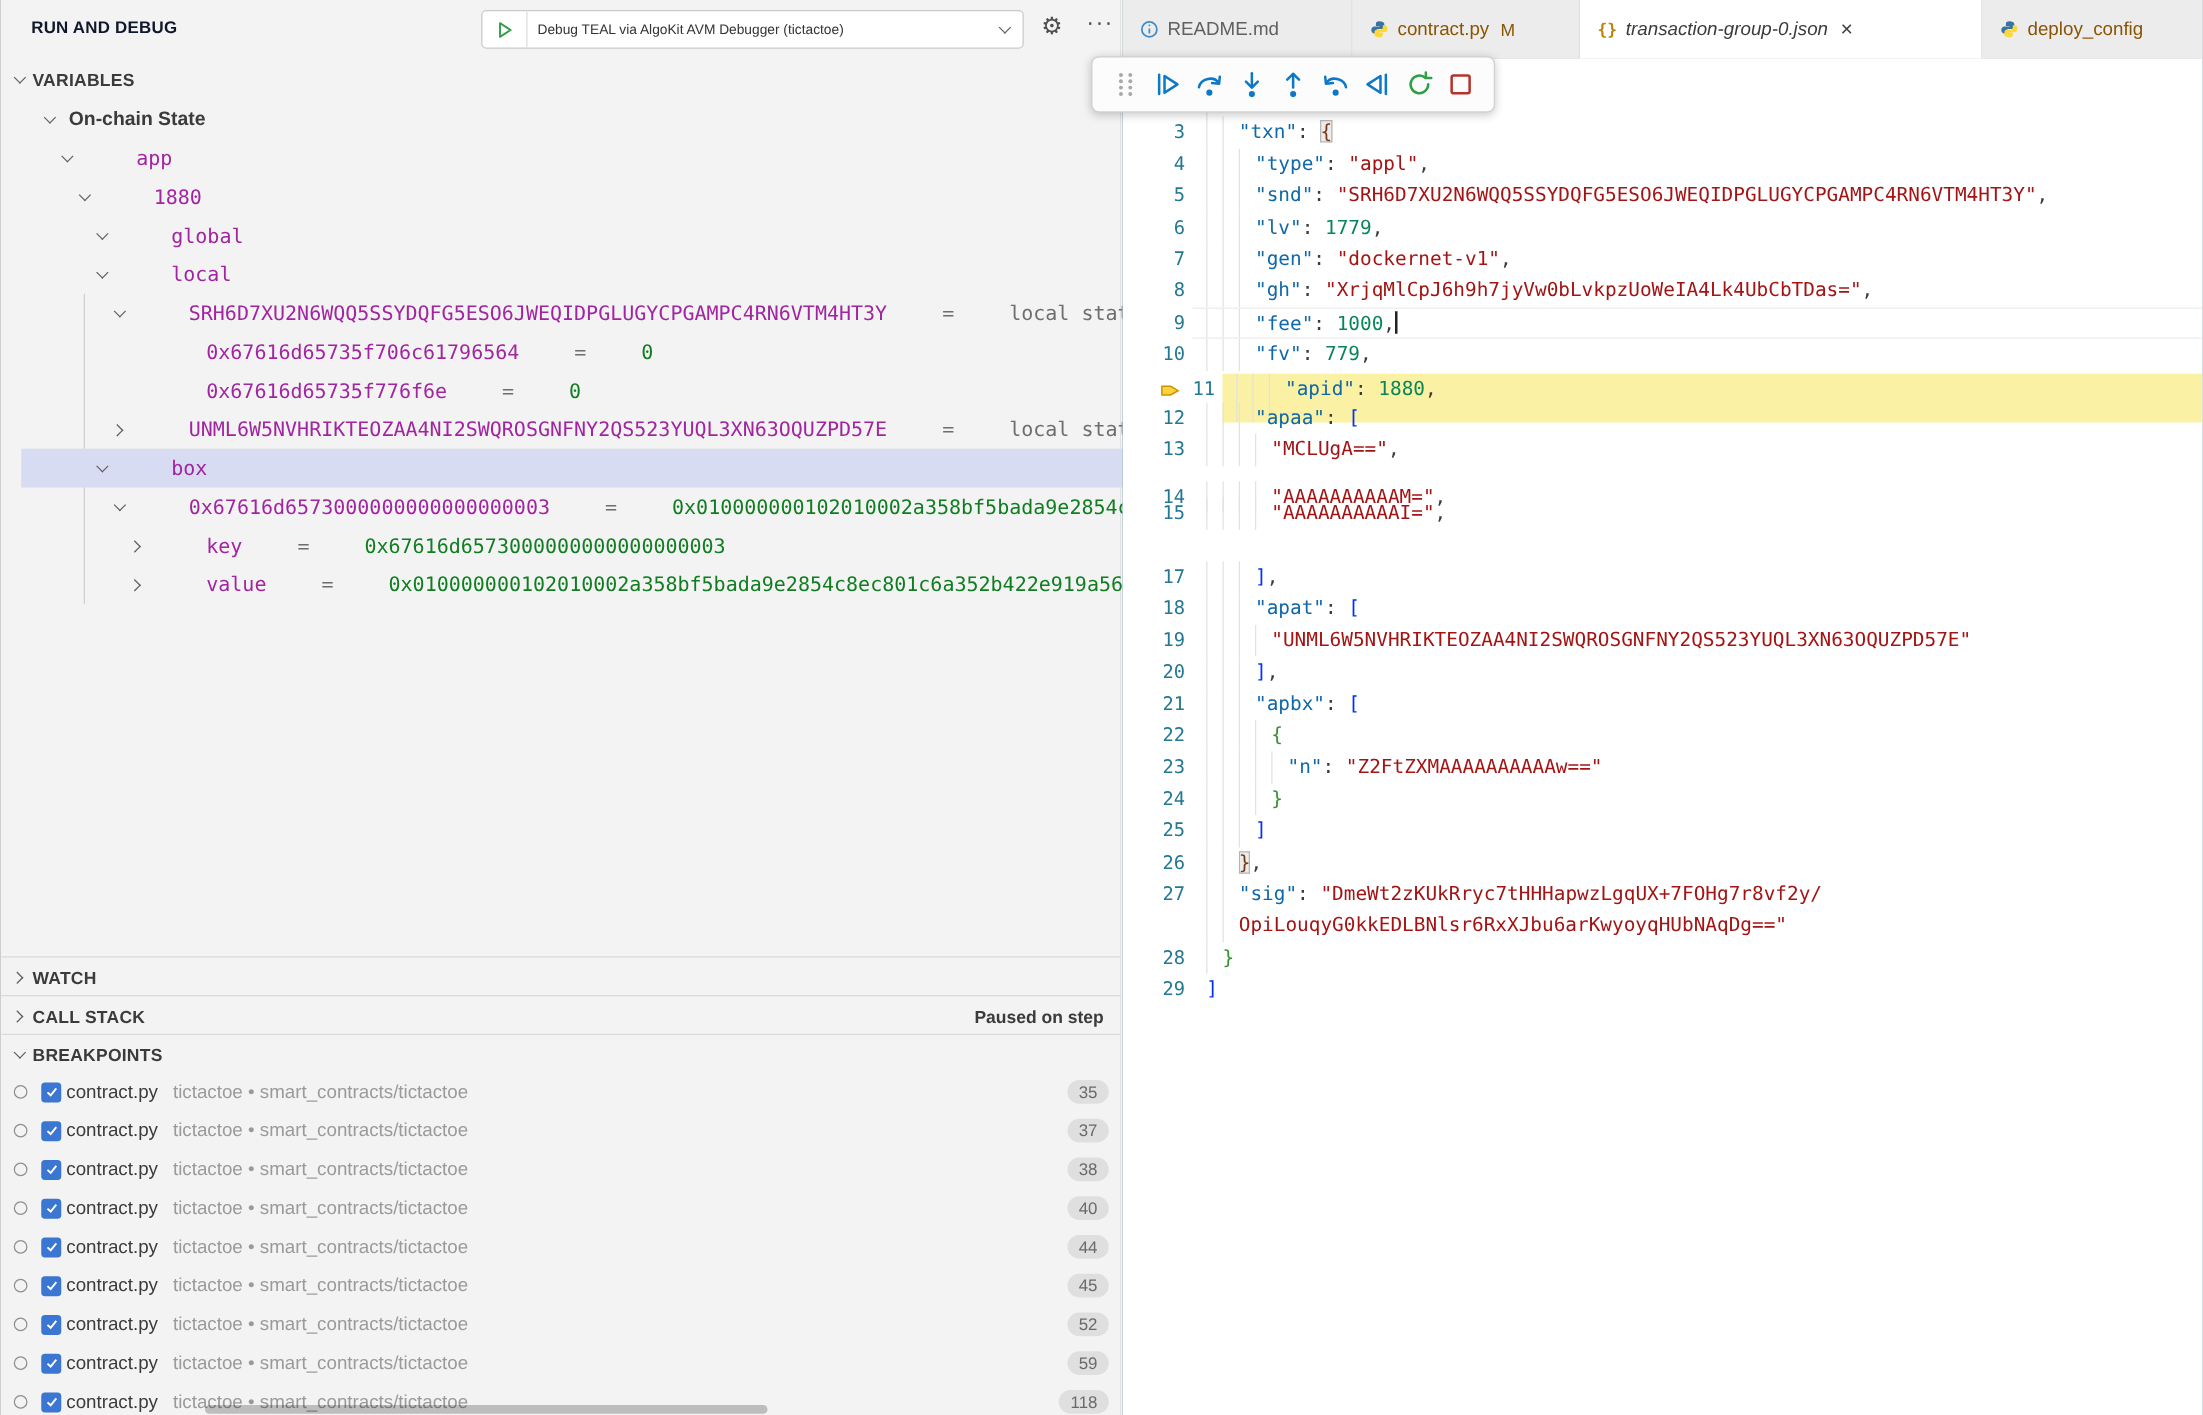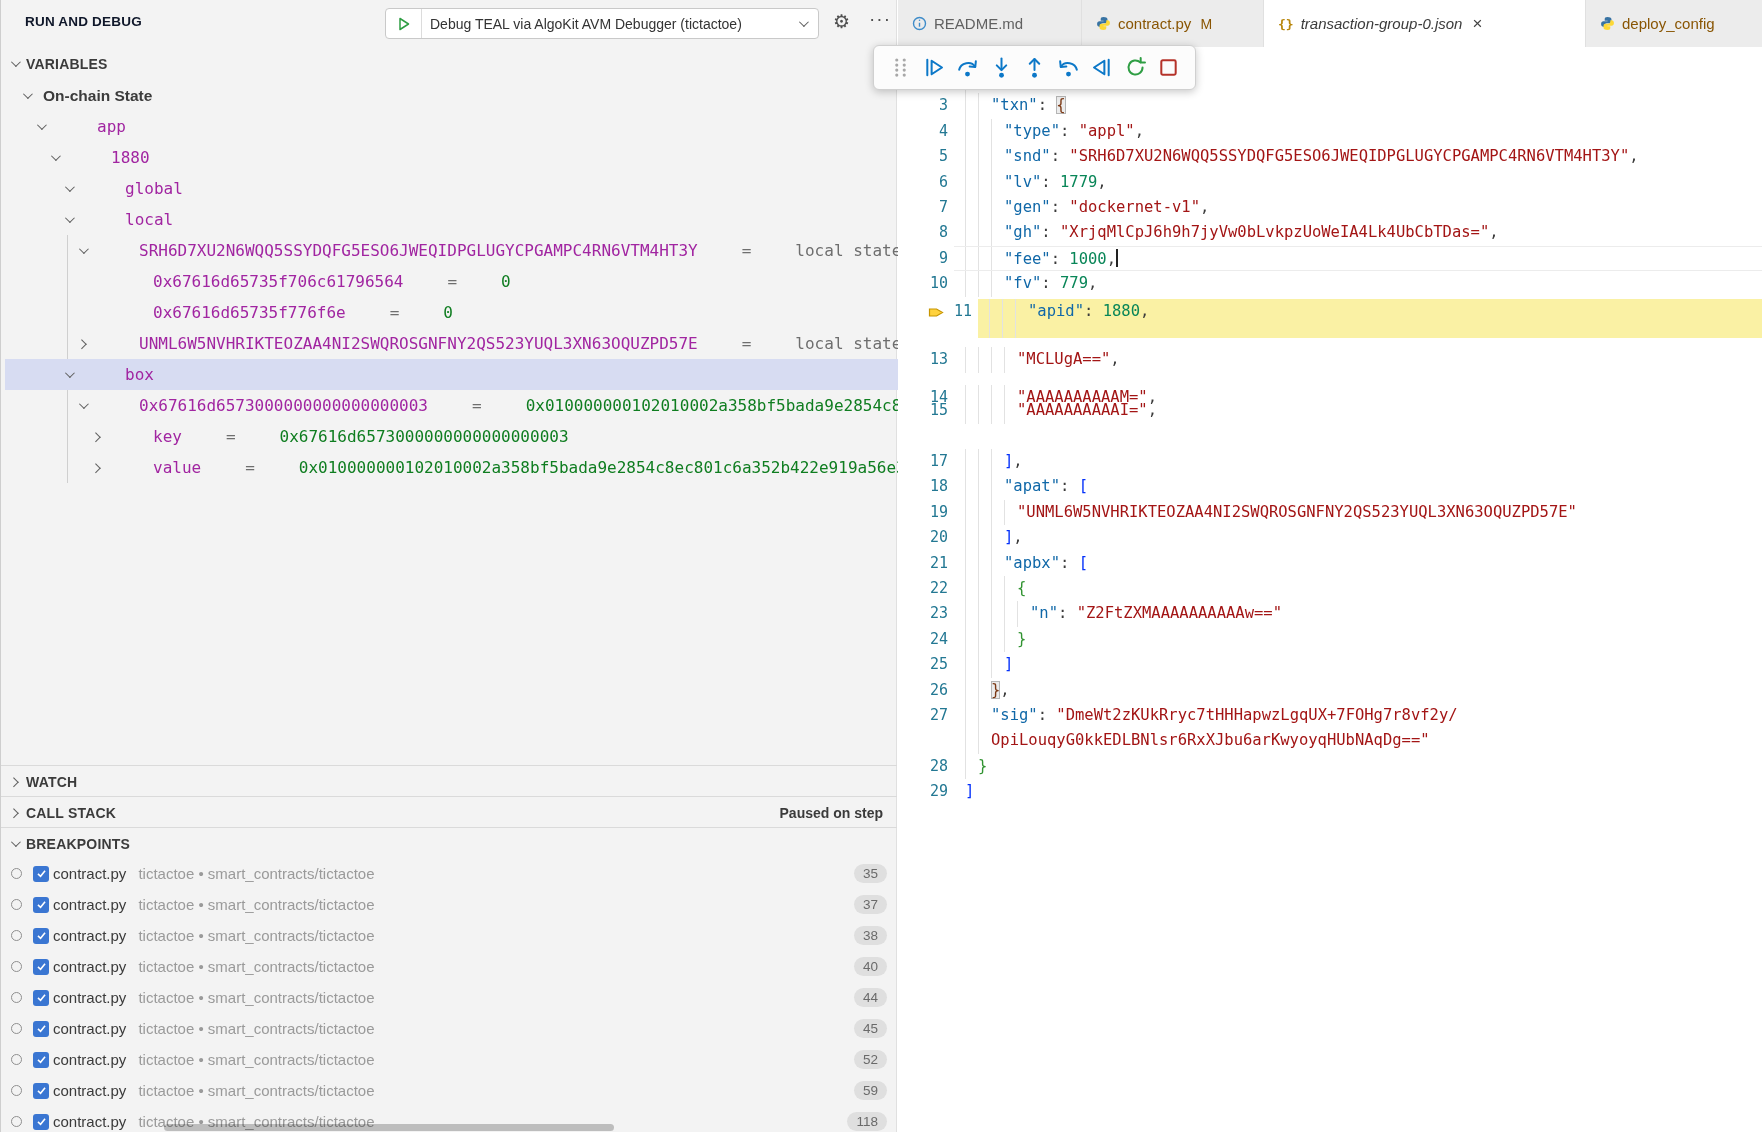--- a/index.html
+++ b/index.html
@@ -14,32 +14,32 @@
     position:absolute; left:0; top:0; width:896px; height:1132px;
     background:#f3f3f3; border-right:1px solid #e0e0e0;
   }
   #run-title { position:absolute; left:24px; top:14px; font-size:13.5px; font-weight:700; color:#0f172a; letter-spacing:.2px; }
   #config-dropdown {
     position:absolute; left:384px; top:8px; width:434px; height:31px;
     background:#fff; border:1px solid #c9c9c9; border-radius:4px;
     display:flex; align-items:center; overflow:hidden;
   }
   #play-seg { width:36px; height:100%; display:flex; align-items:center; justify-content:center; border-right:1px solid #dcdcdc; }
-  #config-label { flex:1; font-size:14px; color:#333; padding:0 8px; white-space:nowrap; overflow:hidden; }
+  #config-label { flex:1; font-size:11px; color:#333; padding:0 8px; white-space:nowrap; overflow:hidden; }
   #dd-chev { margin-right:12px; }
   .chev { display:inline-block; width:7px; height:7px; border-right:1.6px solid #5f5f5f; border-bottom:1.6px solid #5f5f5f; }
   .chev.down { transform:rotate(45deg) translateY(-2px); }
   .chev.right { transform:rotate(-45deg) translateX(-1px); }
   #gear-btn { position:absolute; left:832px; top:12px; font-size:19px; color:#4f4f4f; line-height:1; cursor:default; }
   #more-btn { position:absolute; left:868px; top:8px; font-size:19px; color:#4f4f4f; letter-spacing:1px; }
 
   #variables-header { position:absolute; left:0; top:47px; width:100%; height:33px; display:flex; align-items:center; padding-left:10px; }
   .sect-label { font-size:14px; font-weight:700; color:#3b3b3b; margin-left:8px; letter-spacing:.2px; }
   #vars-tree { position:absolute; left:0; top:80px; width:896px; height:420px; }
-  .trow { position:absolute; left:4px; width:896px; height:31px; display:flex; align-items:center; white-space:nowrap; overflow:hidden; font-size:16px; }
+  .trow { position:absolute; left:16px; width:896px; height:31px; display:flex; align-items:center; white-space:nowrap; overflow:hidden; font-size:16px; }
   .trow .chevbox { width:20px; display:inline-flex; justify-content:flex-start; flex:none; }
   .tname.var, .tval, .teq { font-family:"DejaVu Sans Mono", monospace;margin-left:40px; }
   .tname.var { color:#a125a1; }
   .tname.label { font-weight:700; color:#3b3b3b; font-size:15.5px; }
   .teq { color:#6e6e6e; padding:0 4px; }
   .tval.green { color:#0f7d20; }
   .tval.muted { color:#6e6e6e; }
   .trow.selected { background:#d7dcf2; }
   .tree-guide { position:absolute; width:0; border-left:1px solid #cfcfcf; }
 
@@ -404,20 +404,24 @@
         <div class="cl" style="top: 252px; height: 39px; line-height: 25.4px; margin-left: 24px;">
           <div class="hl-bg"></div>
           <span class="dbg-arrow">
             <svg width="17" height="15" viewBox="0 0 17 15">
               <path d="M1.5 4 h7 l6 3.5 l-6 3.5 h-7 z" fill="#ffd23e" stroke="#c79500" stroke-width="1.2"></path>
             </svg>
           </span>
           <span class="ln">11</span>
           <span class="content" style="padding-left: 50px;"><span class="guide" style="left: 11px;"></span><span class="guide" style="left: 24px;"></span><span class="guide" style="left: 37px;"></span><span class="c-k">"apid"</span><span class="c-p">: </span><span class="c-n">1880</span><span class="c-p">,</span></span>
         </div>
+        <div class="cl" style="top: 275px; height: 25.4px; line-height: 25.4px;">
+          <span class="ln">12</span>
+          <span class="content" style="padding-left: 50px;"><span class="guide" style="left: 11px;"></span><span class="guide" style="left: 24px;"></span><span class="guide" style="left: 37px;"></span><span class="c-k">"apaa"</span><span class="c-p">: </span><span class="c-b1">[</span></span>
+        </div>
         <div class="cl" style="top: 300.4px; height: 25.4px; line-height: 25.4px;">
           <span class="ln">13</span>
           <span class="content" style="padding-left: 63px;"><span class="guide" style="left: 11px;"></span><span class="guide" style="left: 24px;"></span><span class="guide" style="left: 37px;"></span><span class="guide" style="left: 50px;"></span><span class="c-s">"MCLUgA=="</span><span class="c-p">,</span></span>
         </div>
         <div class="cl" style="top: 338px; height: 25.4px; line-height: 25.4px;">
           <span class="ln">14</span>
           <span class="content" style="padding-left: 63px;"><span class="guide" style="left: 11px;"></span><span class="guide" style="left: 24px;"></span><span class="guide" style="left: 37px;"></span><span class="guide" style="left: 50px;"></span><span class="c-s">"AAAAAAAAAAM="</span><span class="c-p">,</span></span>
         </div>
         <div class="cl" style="top: 351.2px; height: 25.4px; line-height: 25.4px;">
           <span class="ln">15</span>

